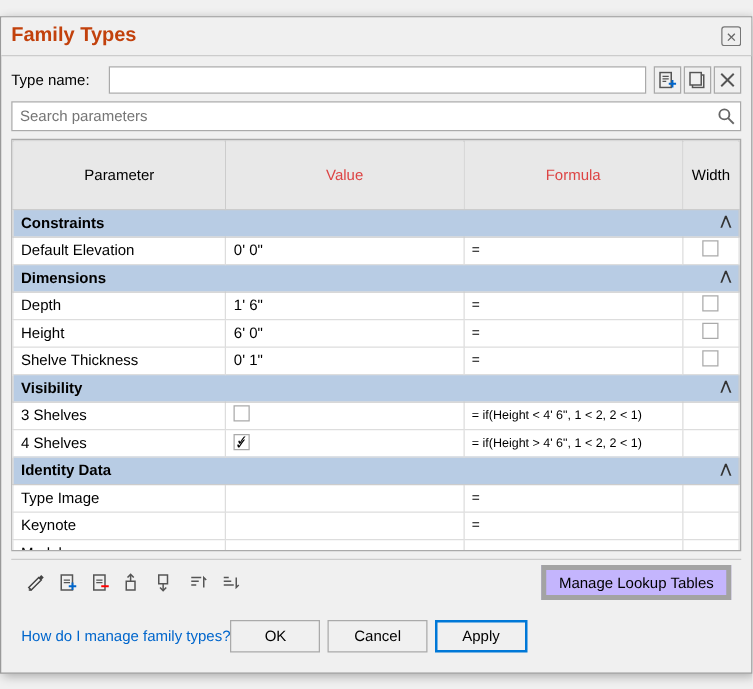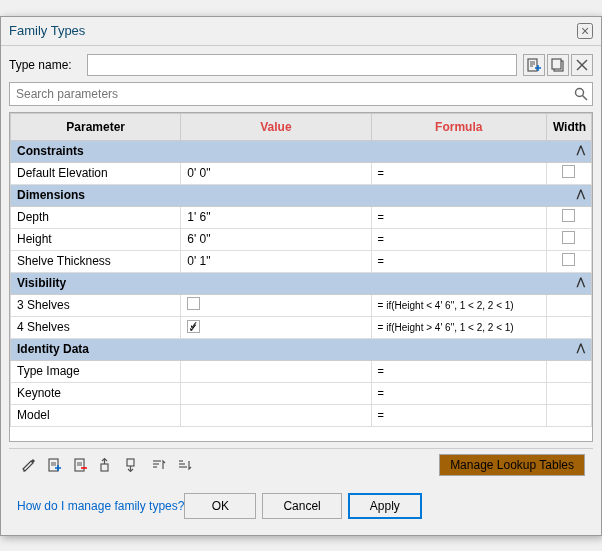--- a/index.html
+++ b/index.html
@@ -17,23 +17,23 @@
     .title-bar {
       background: #f0f0f0;
       padding: 6px 8px;
       display: flex;
       align-items: center;
       justify-content: space-between;
       border-bottom: 1px solid #ccc;
     }
     
     .title-bar-text {
-      font-size: 13px;
-      font-weight: normal;
-      color: #0c4a6e;
+      font-size: 16px;
+      font-weight: bold;
+      color: #c2410c;
     }
     
     .title-bar-close {
       width: 16px;
       height: 16px;
       cursor: pointer;
       display: flex;
       align-items: center;
       justify-content: center;
       font-size: 14px;
@@ -125,23 +125,23 @@
     
     table {
       width: 100%;
       border-collapse: collapse;
       table-layout: fixed;
     }
     
     thead th {
       background: #e8e8e8;
       border: 1px solid #ccc;
-      padding: 6px 6px;
-      font-size: 12px;
-      font-weight: bold;
+      padding: 20px 6px;
+      font-size: 12px;
+      font-weight: normal;
       text-align: center;
       position: sticky;
       top: 0;
       z-index: 1;
     }
     
     thead th:first-child { width: 170px; }
     thead th:nth-child(2) { width: 190px; }
     thead th:nth-child(3) { width: 175px; }
     thead th:nth-child(4) { width: 45px; }
@@ -218,22 +218,22 @@
       align-items: center;
       justify-content: center;
       font-size: 14px;
       color: #333;
     }
     
     .toolbar-spacer { flex: 1; }
     
     .manage-lookup-btn {
       padding: 3px 10px;
-      border: 1px solid #a3a3a3;
-      background: #a16207;
+      border: 4px solid #a3a3a3;
+      background: #c4b5fd;
       cursor: pointer;
       font-size: 12px;
       margin-left: 20px;
     }
     
     .bottom-actions {
       display: flex;
       align-items: center;
       padding: 6px 8px 8px 8px;
       justify-content: flex-start;

